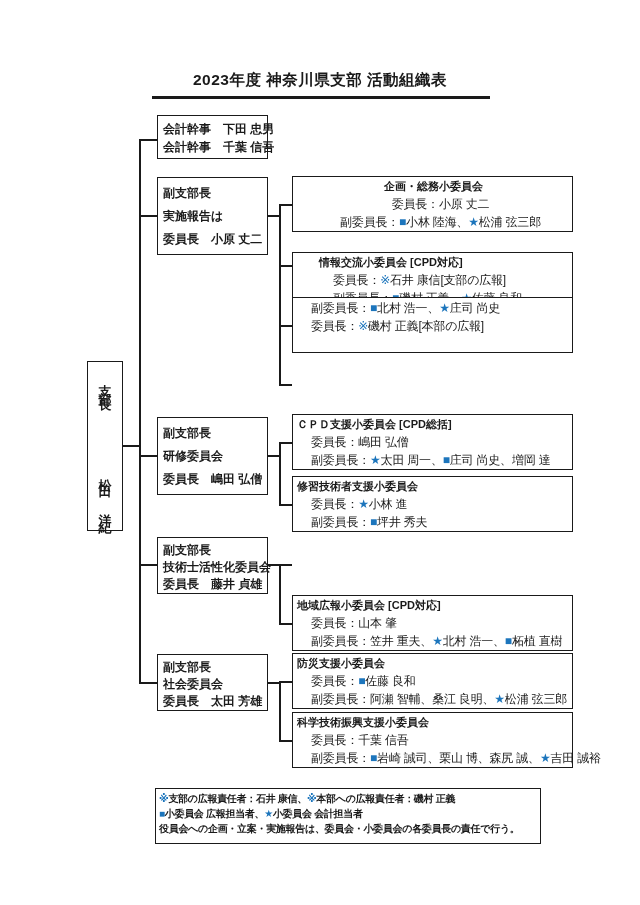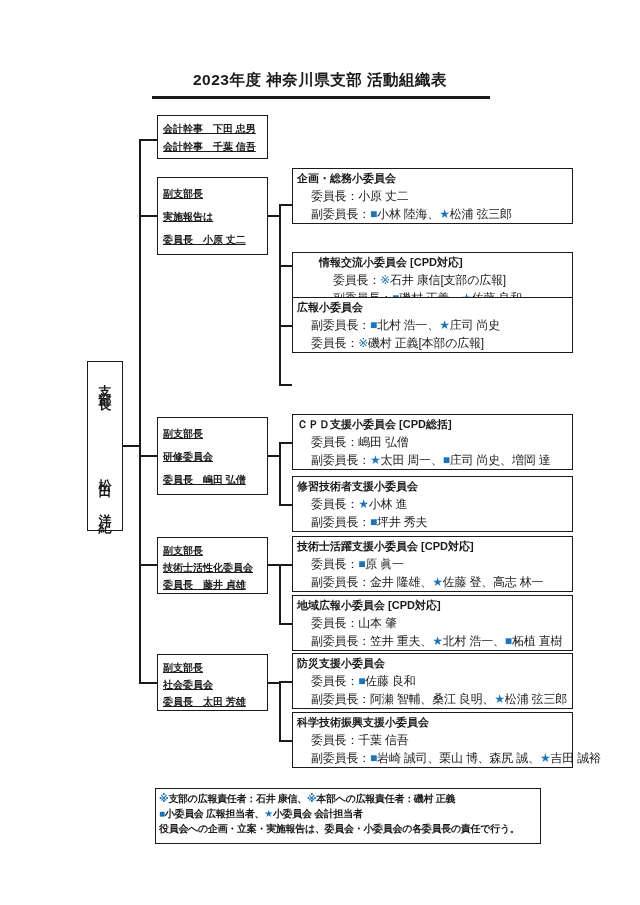--- a/index.html
+++ b/index.html
@@ -9,21 +9,21 @@
          font-size:15.5px;font-weight:bold;letter-spacing:0.5px;}
   .title-rule{position:absolute;left:152px;top:96px;width:338px;height:3px;background:#1a1a1a;}
   .box{position:absolute;border:1.5px solid #1a1a1a;background:#ffffff;box-sizing:border-box;}
   
   .chairman{left:87px;top:361px;width:36px;height:170px;display:flex;flex-direction:column;
             align-items:center;justify-content:space-between;padding:12px 0;}
   .v-text{writing-mode:vertical-rl;text-orientation:upright;font-weight:bold;
           font-size:13px;letter-spacing:7px;line-height:1;}
   
   .lvl2{left:157px;width:111px;padding:4px 0 0 5px;}
-  .lvl2 .line{font-size:10px;font-weight:bold;white-space:nowrap;text-decoration:underline;}
+  .lvl2 .line{font-size:12px;font-weight:bold;white-space:nowrap;}
   .vb-tall .line{line-height:23px;}
   .vb-short .line{line-height:17px;}
   .acct .line{line-height:18px;}
   
   .committee{left:292px;width:281px;height:56px;padding:1px 2px 0 4px;}
   .c-title{font-size:11px;font-weight:bold;line-height:17px;white-space:nowrap;}
   .c-line{font-size:12px;line-height:18px;padding-left:14px;white-space:nowrap;letter-spacing:-0.2px;}
   
   .footer{left:155px;top:788px;width:386px;height:56px;padding:2px 3px;}
   .footer .line{font-size:10px;font-weight:bold;line-height:15.2px;white-space:nowrap;letter-spacing:-0.3px;}
@@ -63,49 +63,43 @@
     <div class="line">副支部長</div>
     <div class="line">技術士活性化委員会</div>
     <div class="line">委員長　藤井 貞雄</div>
   </div>
   <div class="box lvl2 vb-short" style="top:654px;height:57px;">
     <div class="line">副支部長</div>
     <div class="line">社会委員会</div>
     <div class="line">委員長　太田 芳雄</div>
   </div>
 
-  <div class="box committee" style="top:168px;">
+  <div class="box committee" style="top:176px;text-align:center;">
     <div class="c-title">企画・総務小委員会</div>
     <div class="c-line mk-text">委員長：小原 丈二</div>
     <div class="c-line mk-text">副委員長：<span class="mk">■</span>小林 陸海、<span class="mk">★</span>松浦 弦三郎</div>
   </div>
   <div class="box committee" style="top:252px;padding-left:26px;">
     <div class="c-title">情報交流小委員会 [CPD対応]</div>
     <div class="c-line mk-text">委員長：<span class="mk">※</span>石井 康信[支部の広報]</div>
     <div class="c-line mk-text">副委員長：<span class="mk">■</span>磯村 正義、<span class="mk">★</span>佐藤 良和</div>
   </div>
   <div class="box committee" style="top:297px;">
-    <div class="c-title">広報小委員会</div>
     <div class="c-line mk-text">副委員長：<span class="mk">■</span>北村 浩一、<span class="mk">★</span>庄司 尚史</div>
     <div class="c-line mk-text">委員長：<span class="mk">※</span>磯村 正義[本部の広報]</div>
   </div>
   <div class="box committee" style="top:414px;">
     <div class="c-title">ＣＰＤ支援小委員会 [CPD総括]</div>
     <div class="c-line mk-text">委員長：嶋田 弘僧</div>
     <div class="c-line mk-text">副委員長：<span class="mk">★</span>太田 周一、<span class="mk">■</span>庄司 尚史、増岡 達</div>
   </div>
   <div class="box committee" style="top:476px;">
     <div class="c-title">修習技術者支援小委員会</div>
     <div class="c-line mk-text">委員長：<span class="mk">★</span>小林 進</div>
     <div class="c-line mk-text">副委員長：<span class="mk">■</span>坪井 秀夫</div>
-  </div>
-  <div class="box committee" style="top:536px;">
-    <div class="c-title">技術士活躍支援小委員会 [CPD対応]</div>
-    <div class="c-line mk-text">委員長：<span class="mk">■</span>原 眞一</div>
-    <div class="c-line mk-text">副委員長：金井 隆雄、<span class="mk">★</span>佐藤 登、高志 林一</div>
   </div>
   <div class="box committee" style="top:595px;">
     <div class="c-title">地域広報小委員会 [CPD対応]</div>
     <div class="c-line mk-text">委員長：山本 肇</div>
     <div class="c-line mk-text">副委員長：笠井 重夫、<span class="mk">★</span>北村 浩一、<span class="mk">■</span>柘植 直樹</div>
   </div>
   <div class="box committee" style="top:653px;">
     <div class="c-title">防災支援小委員会</div>
     <div class="c-line mk-text">委員長：<span class="mk">■</span>佐藤 良和</div>
     <div class="c-line mk-text">副委員長：阿瀬 智輔、桑江 良明、<span class="mk">★</span>松浦 弦三郎</div>

